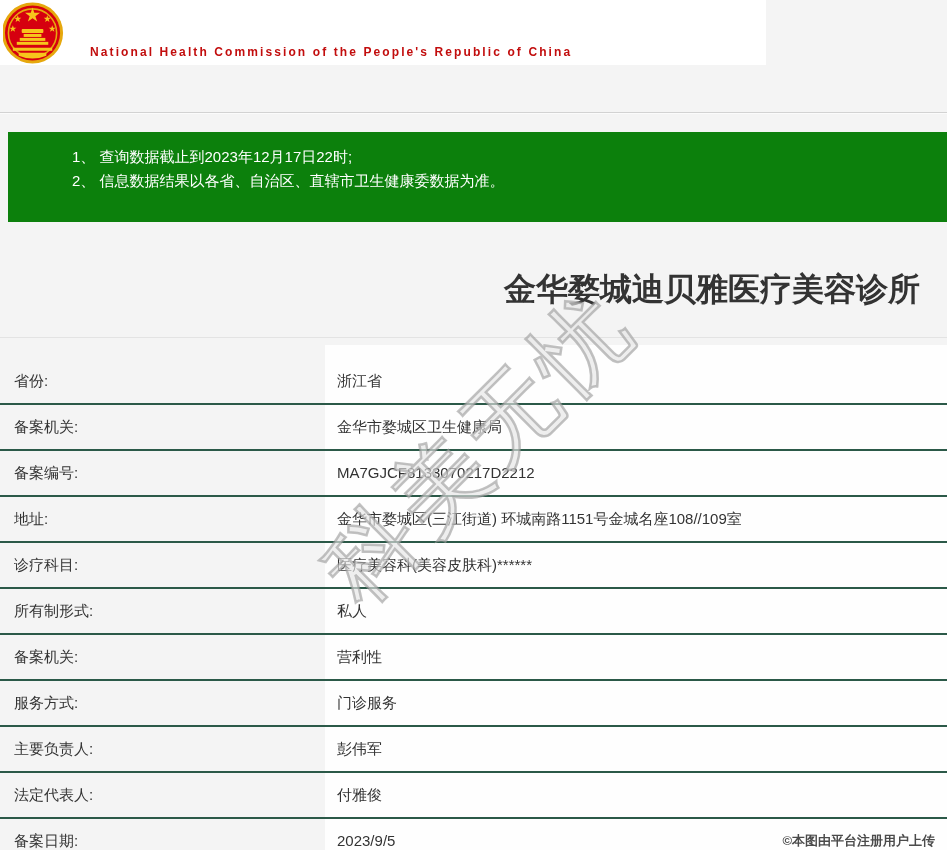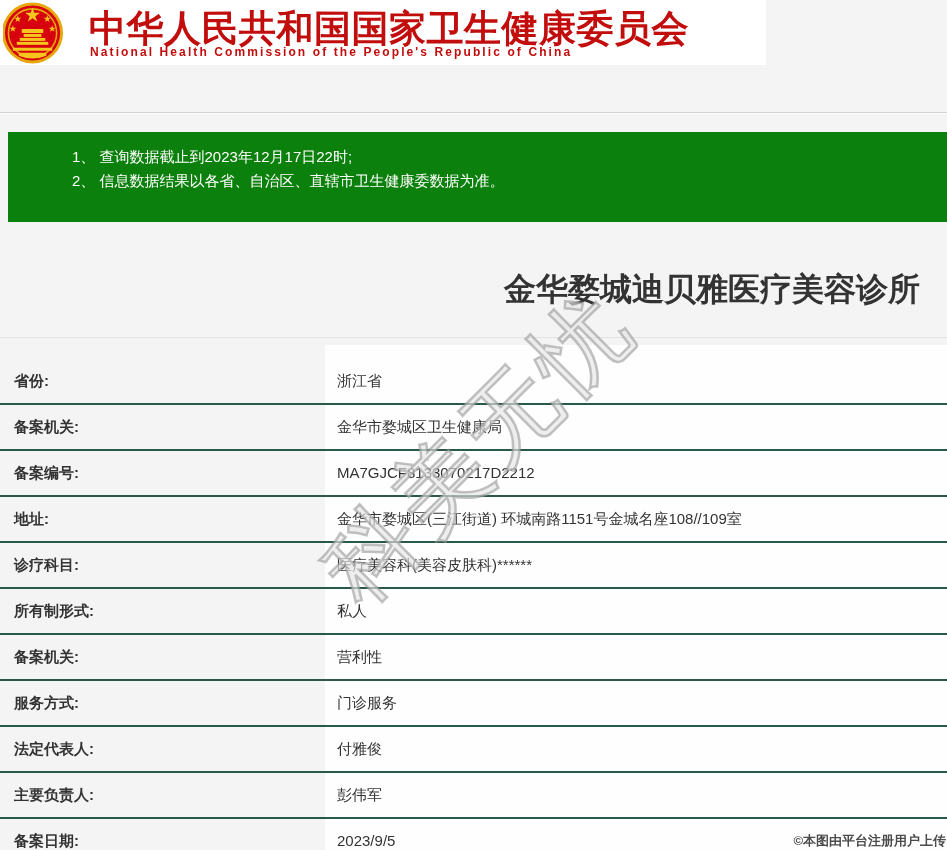--- a/index.html
+++ b/index.html
@@ -21,28 +21,28 @@
   
   .record-title{position:absolute;left:0;top:268px;width:920px;text-align:right;font-size:32px;font-weight:bold;color:#333333;white-space:nowrap;}
 
   .divider-2{position:absolute;left:0;top:337px;width:947px;height:0;border-top:1px solid #e3e3e3;}
 
   
   .value-panel{position:absolute;left:325px;top:345px;width:622px;height:505px;background:#fefefe;}
   .record-table{position:absolute;left:0;top:359px;width:947px;}
   .row{position:relative;height:46px;box-sizing:border-box;border-bottom:2px solid #2b5948;}
   .row:last-child{border-bottom:none;}
-  .cell-label{position:absolute;left:14px;top:0;width:300px;line-height:44px;font-size:15px;font-weight:bold;color:#333333;white-space:nowrap;}
+  .cell-label{position:absolute;left:14px;top:0;width:300px;line-height:44px;font-size:15px;font-weight:normal;color:#333333;white-space:nowrap;}
   .cell-value{position:absolute;left:337px;top:0;width:600px;line-height:44px;font-size:15px;color:#333333;white-space:nowrap;}
 
   
   .watermark{position:absolute;left:478px;top:448px;transform:translate(-50%,-50%) rotate(-45deg);font-size:92px;letter-spacing:6px;white-space:nowrap;color:rgba(255,255,255,0.45);-webkit-text-stroke:2.5px rgba(155,155,155,0.6);text-shadow:0 0 1px rgba(170,170,170,0.35);pointer-events:none;}
 
   
-  .credit-badge{position:absolute;right:1px;bottom:0px;font-size:13px;font-weight:bold;color:#4b4b4b;white-space:nowrap;
+  .credit-badge{position:absolute;right:12px;bottom:0px;font-size:13px;font-weight:bold;color:#4b4b4b;white-space:nowrap;
     text-shadow:-1px 0 0 #fff,1px 0 0 #fff,0 -1px 0 #fff,0 1px 0 #fff,0 0 3px #fff;}
 </style>
 </head>
 <body>
 
 <div class="page">
 
   <div class="header-box">
     <svg class="emblem" viewBox="0 0 64 64">
       <circle cx="30" cy="32" r="31" fill="#e6a80d"></circle>
@@ -55,21 +55,20 @@
         <polygon points="10,24 10.9,26.6 13.6,26.6 11.4,28.2 12.2,30.8 10,29.2 7.8,30.8 8.6,28.2 6.4,26.6 9.1,26.6"></polygon>
         <polygon points="50,24 50.9,26.6 53.6,26.6 51.4,28.2 52.2,30.8 50,29.2 47.8,30.8 48.6,28.2 46.4,26.6 49.1,26.6"></polygon>
         <rect x="19" y="28" width="22" height="4" rx="1"></rect>
         <rect x="21" y="33" width="18" height="3"></rect>
         <rect x="17" y="37" width="26" height="3"></rect>
         <rect x="14" y="41" width="32" height="3"></rect>
         <path d="M10 47 h40 v3 h-40 z"></path>
         <path d="M16 52 h28 v3 q-14 6 -28 0 z"></path>
       </g>
     </svg>
-    <div class="title-cn">中华人民共和国国家卫生健康委员会</div>
     <div class="title-en">National Health Commission of the People's Republic of China</div>
   </div>
 
   <div class="divider-1"></div>
 
   <div class="notice">
     <div>1、 查询数据截止到2023年12月17日22时;</div>
     <div>2、 信息数据结果以各省、自治区、直辖市卫生健康委数据为准。</div>
   </div>
 
@@ -114,27 +113,27 @@
       <div class="cell-label">备案机关:</div>
       <div class="cell-value">营利性</div>
     </div>
 
     <div class="row">
       <div class="cell-label">服务方式:</div>
       <div class="cell-value">门诊服务</div>
     </div>
 
     <div class="row">
-      <div class="cell-label">法定代表人:</div>
-      <div class="cell-value">付雅俊</div>
+      <div class="cell-label">主要负责人:</div>
+      <div class="cell-value">彭伟军</div>
     </div>
 
     <div class="row">
-      <div class="cell-label">主要负责人:</div>
-      <div class="cell-value">彭伟军</div>
+      <div class="cell-label">法定代表人:</div>
+      <div class="cell-value">付雅俊</div>
     </div>
 
     <div class="row">
       <div class="cell-label">备案日期:</div>
       <div class="cell-value">2023/9/5</div>
     </div>
   </div>
 
   <div class="watermark">科美无忧</div>
 

